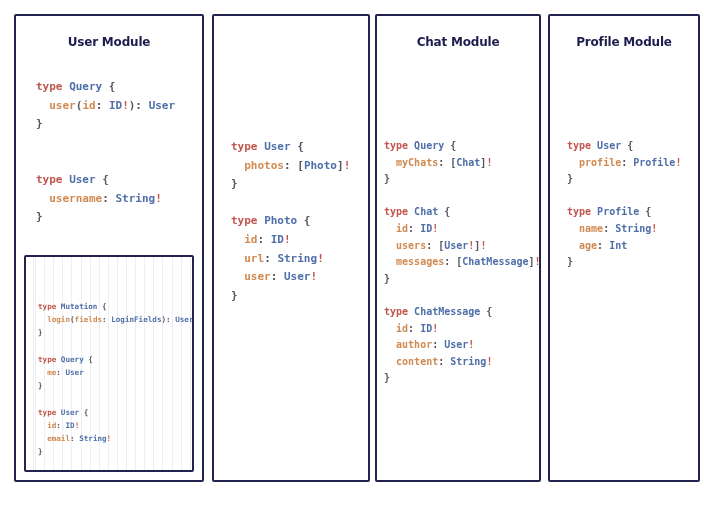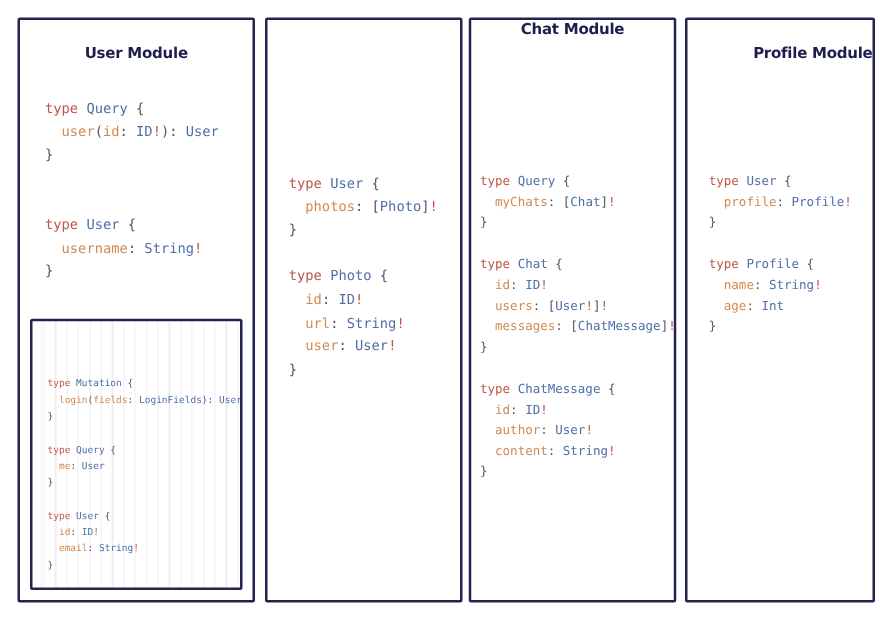--- a/index.html
+++ b/index.html
@@ -40,20 +40,21 @@
     color: #1d1e4d;
   }
 
   
   .code {
     font-family: "DejaVu Sans Mono", monospace;
     font-size: 11px;
     line-height: 18.6px;
     white-space: pre;
     color: #54565f;
+    font-weight: bold;
   }
   .code .blank { display: block; height: 18.6px; }
 
   
   .k  { color: #c0564e; }            
   .t  { color: #4f6fa8; }            
   .f  { color: #d08a52; }            
   .p  { color: #54565f; }            
   .b  { color: #c0564e; }            
 
@@ -102,28 +103,28 @@
   }
   #auth-code .blank { height: 13.2px; }
 
   
   #card-gallery       { left: 212px; top: 14px;  width: 158px; height: 468px; }
   #card-gallery .card-title { margin-top: 19px; }
   #gallery-code       { position: absolute; left: 17px; top: 122px; }
 
   
   #card-chat          { left: 375px; top: 14px;  width: 166px; height: 468px; }
-  #card-chat .card-title { }
+  #card-chat .card-title { margin-top: 19px; }
   #chat-code          { position: absolute; left: 7px; top: 122px;
                         font-size: 10px; line-height: 16.6px; }
   #chat-code .blank   { height: 16.6px; }
 
   
   #card-profile       { left: 548px; top: 14px;  width: 152px; height: 468px; }
-  #card-profile .card-title { margin-top: 19px; text-align: right; }
+  #card-profile .card-title { margin-top: 19px; }
   #profile-code       { position: absolute; left: 17px; top: 122px;
                         font-size: 10px; line-height: 16.6px; }
   #profile-code .blank{ height: 16.6px; }
 </style>
 </head>
 <body>
 
 <div id="board">
 
   <div class="card" id="card-user">

